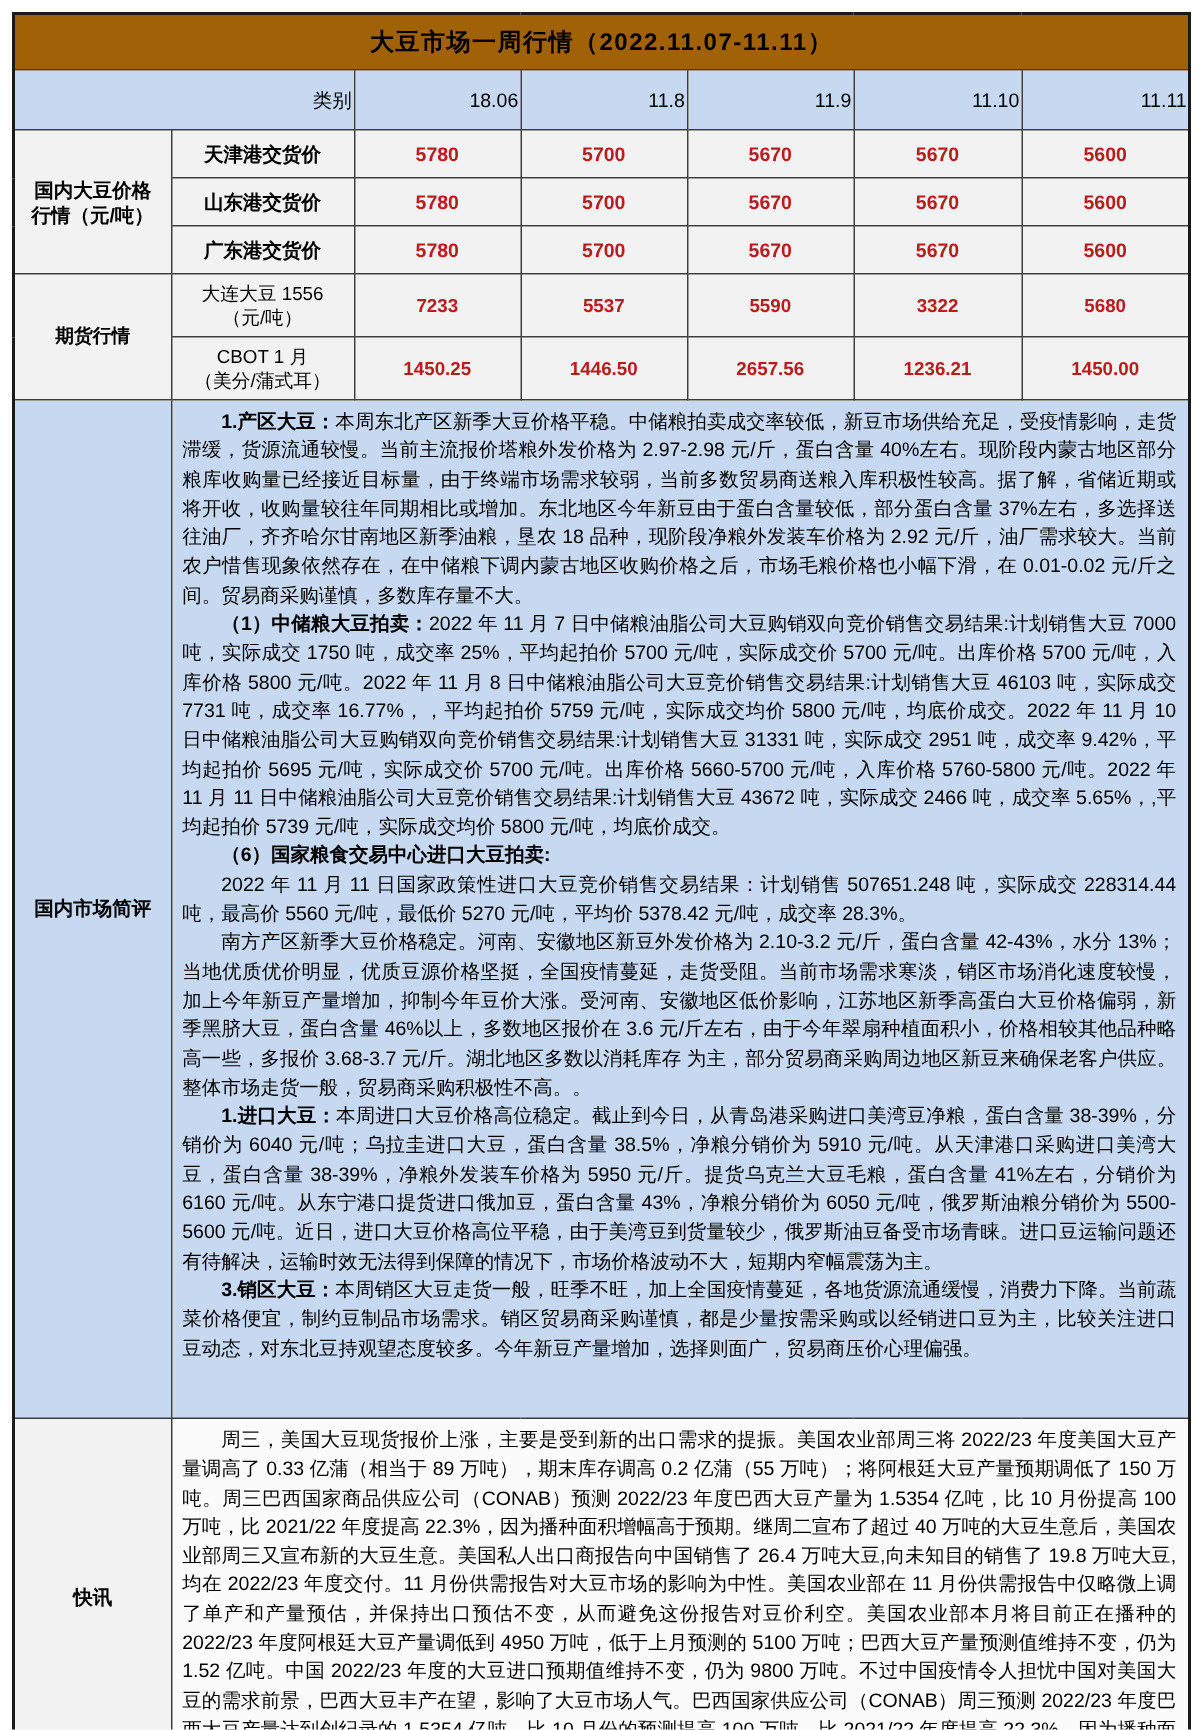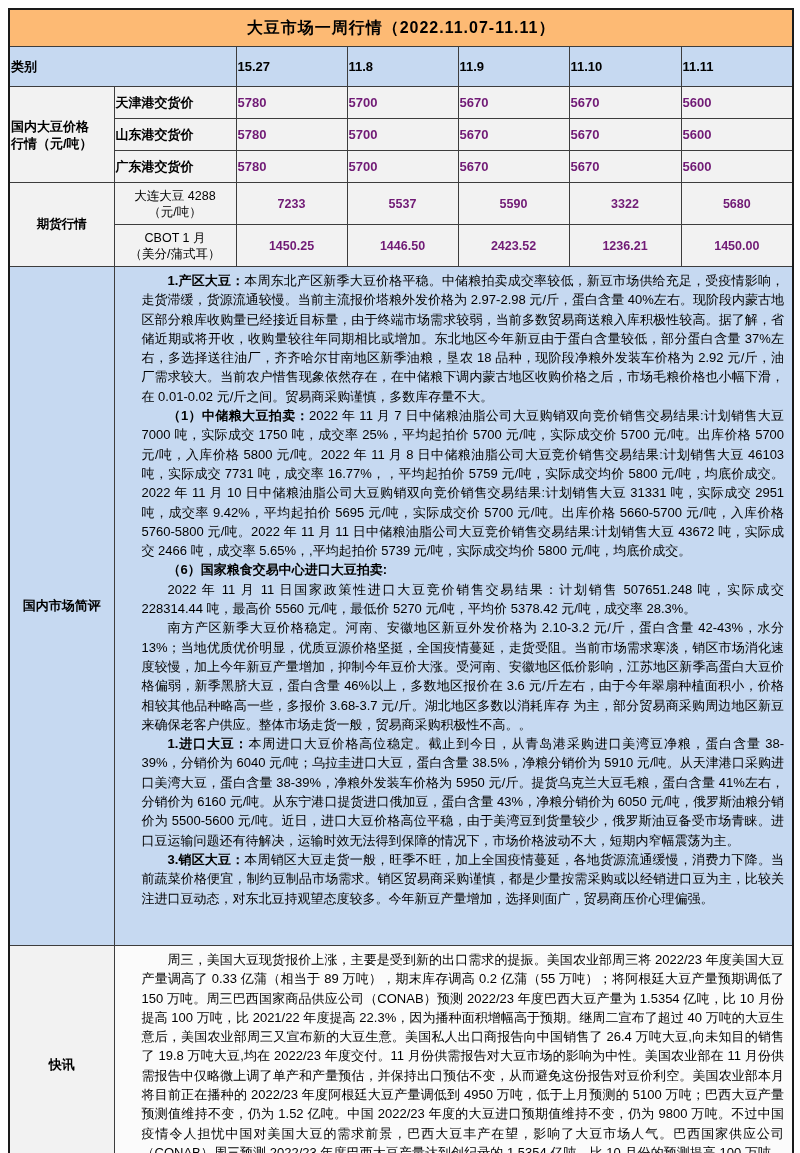--- a/index.html
+++ b/index.html
@@ -1,34 +1,34 @@
 <!DOCTYPE html>
 <html><head>
 <meta charset="utf-8">
 <style>
   html,body{margin:0;padding:0;background:#ffffff;}
   body{width:800px;height:1153px;position:relative;font-family:"Liberation Sans",sans-serif;color:#000;}
   .sheet{position:absolute;left:8px;top:8px;width:784px;}
   table{border-collapse:collapse;table-layout:fixed;width:784px;border:2px solid #1a1a1a;}
   td{border:1px solid #3d3d3d;overflow:hidden;}
   
-  .title-row td{height:34px;background:#fdba74;text-align:center;font-size:16px;font-weight:bold;letter-spacing:1px;}
+  .title-row td{height:34px;background:#a16207;text-align:center;font-size:16px;font-weight:bold;letter-spacing:1px;}
   
-  .head-row td{height:37px;background:#c6d9f1;text-align:left;font-size:13px;font-weight:bold;}
+  .head-row td{height:37px;background:#c6d9f1;text-align:right;font-size:13px;font-weight:normal;}
   
-  .price-row td{height:29px;background:#f2f2f2;text-align:left;font-size:13px;}
+  .price-row td{height:29px;background:#f2f2f2;text-align:center;font-size:13px;}
   .price-row .rowlabel{font-weight:bold;}
   .fut-row td{height:39px;background:#f2f2f2;text-align:center;font-size:12.5px;}
   .group-label{background:#f2f2f2;text-align:center;font-size:13px;font-weight:bold;vertical-align:middle;white-space:pre-line;line-height:17px;}
   .sublabel{white-space:pre-line;line-height:16px;}
-  .value-cell{font-size:13px;color:#701a75;font-weight:bold;}
+  .value-cell{font-size:13px;color:#b91c1c;font-weight:bold;}
   
   .review-label{background:#c6d9f1;text-align:center;font-weight:bold;font-size:13px;vertical-align:middle;margin-left:24px;}
   .review-cell{background:#c6d9f1;vertical-align:top;height:676px;}
-  .review-cell .txt, .news-cell .txt{padding:3px 7px 2px 6px;font-size:13px;line-height:19.3px;text-align:justify;margin-left:20px;}
+  .review-cell .txt, .news-cell .txt{padding:3px 7px 2px 6px;font-size:13px;line-height:19.3px;text-align:justify;}
   .review-cell p, .news-cell p{margin:0;text-indent:2em;}
   
   .news-label{background:#f2f2f2;text-align:center;font-weight:bold;font-size:13px;vertical-align:middle;}
   .news-cell{background:#fbfbfb;vertical-align:top;height:187px;}
 </style>
 </head>
 <body>
 
 <div class="sheet">
 <table>
@@ -42,21 +42,21 @@
         <col style="width:112px">
   </colgroup>
 
   <tbody>
         <tr class="title-row">
     <td colspan="7">大豆市场一周行情（2022.11.07-11.11）</td>
   </tr>
 
   <tr class="head-row">
     <td colspan="2">类别</td>
-    <td>15.27</td>
+    <td>18.06</td>
     <td>11.8</td>
     <td>11.9</td>
     <td>11.10</td>
     <td>11.11</td>
   </tr>
 
   <tr class="price-row">
     <td rowspan="3" class="group-label">国内大豆价格
 行情（元/吨）</td>
     <td class="rowlabel">天津港交货价</td>
@@ -78,34 +78,34 @@
     <td class="rowlabel">广东港交货价</td>
     <td class="value-cell">5780</td>
     <td class="value-cell">5700</td>
     <td class="value-cell">5670</td>
     <td class="value-cell">5670</td>
     <td class="value-cell">5600</td>
   </tr>
 
   <tr class="fut-row">
     <td rowspan="2" class="group-label">期货行情</td>
-    <td class="sublabel">大连大豆 4288
+    <td class="sublabel">大连大豆 1556
 （元/吨）</td>
     <td class="value-cell">7233</td>
     <td class="value-cell">5537</td>
     <td class="value-cell">5590</td>
     <td class="value-cell">3322</td>
     <td class="value-cell">5680</td>
   </tr>
   <tr class="fut-row">
     <td class="sublabel">CBOT 1 月
 （美分/蒲式耳）</td>
     <td class="value-cell">1450.25</td>
     <td class="value-cell">1446.50</td>
-    <td class="value-cell">2423.52</td>
+    <td class="value-cell">2657.56</td>
     <td class="value-cell">1236.21</td>
     <td class="value-cell">1450.00</td>
   </tr>
 
   <tr>
     <td class="review-label">国内市场简评</td>
     <td colspan="6" class="review-cell">
       <div class="txt">
         <p><b>1.产区大豆：</b><span>本周东北产区新季大豆价格平稳。中储粮拍卖成交率较低，新豆市场供给充足，受疫情影响，走货滞缓，货源流通较慢。当前主流报价塔粮外发价格为 2.97-2.98 元/斤，蛋白含量 40%左右。现阶段内蒙古地区部分粮库收购量已经接近目标量，由于终端市场需求较弱，当前多数贸易商送粮入库积极性较高。据了解，省储近期或将开收，收购量较往年同期相比或增加。东北地区今年新豆由于蛋白含量较低，部分蛋白含量 37%左右，多选择送往油厂，齐齐哈尔甘南地区新季油粮，垦农 18 品种，现阶段净粮外发装车价格为 2.92 元/斤，油厂需求较大。当前农户惜售现象依然存在，在中储粮下调内蒙古地区收购价格之后，市场毛粮价格也小幅下滑，在 0.01-0.02 元/斤之间。贸易商采购谨慎，多数库存量不大。</span></p>
         <p><b>（1）中储粮大豆拍卖：</b><span>2022 年 11 月 7 日中储粮油脂公司大豆购销双向竞价销售交易结果:计划销售大豆 7000 吨，实际成交 1750 吨，成交率 25%，平均起拍价 5700 元/吨，实际成交价 5700 元/吨。出库价格 5700 元/吨，入库价格 5800 元/吨。2022 年 11 月 8 日中储粮油脂公司大豆竞价销售交易结果:计划销售大豆 46103 吨，实际成交 7731 吨，成交率 16.77%，，平均起拍价 5759 元/吨，实际成交均价 5800 元/吨，均底价成交。2022 年 11 月 10 日中储粮油脂公司大豆购销双向竞价销售交易结果:计划销售大豆 31331 吨，实际成交 2951 吨，成交率 9.42%，平均起拍价 5695 元/吨，实际成交价 5700 元/吨。出库价格 5660-5700 元/吨，入库价格 5760-5800 元/吨。2022 年 11 月 11 日中储粮油脂公司大豆竞价销售交易结果:计划销售大豆 43672 吨，实际成交 2466 吨，成交率 5.65%，,平均起拍价 5739 元/吨，实际成交均价 5800 元/吨，均底价成交。</span></p>

